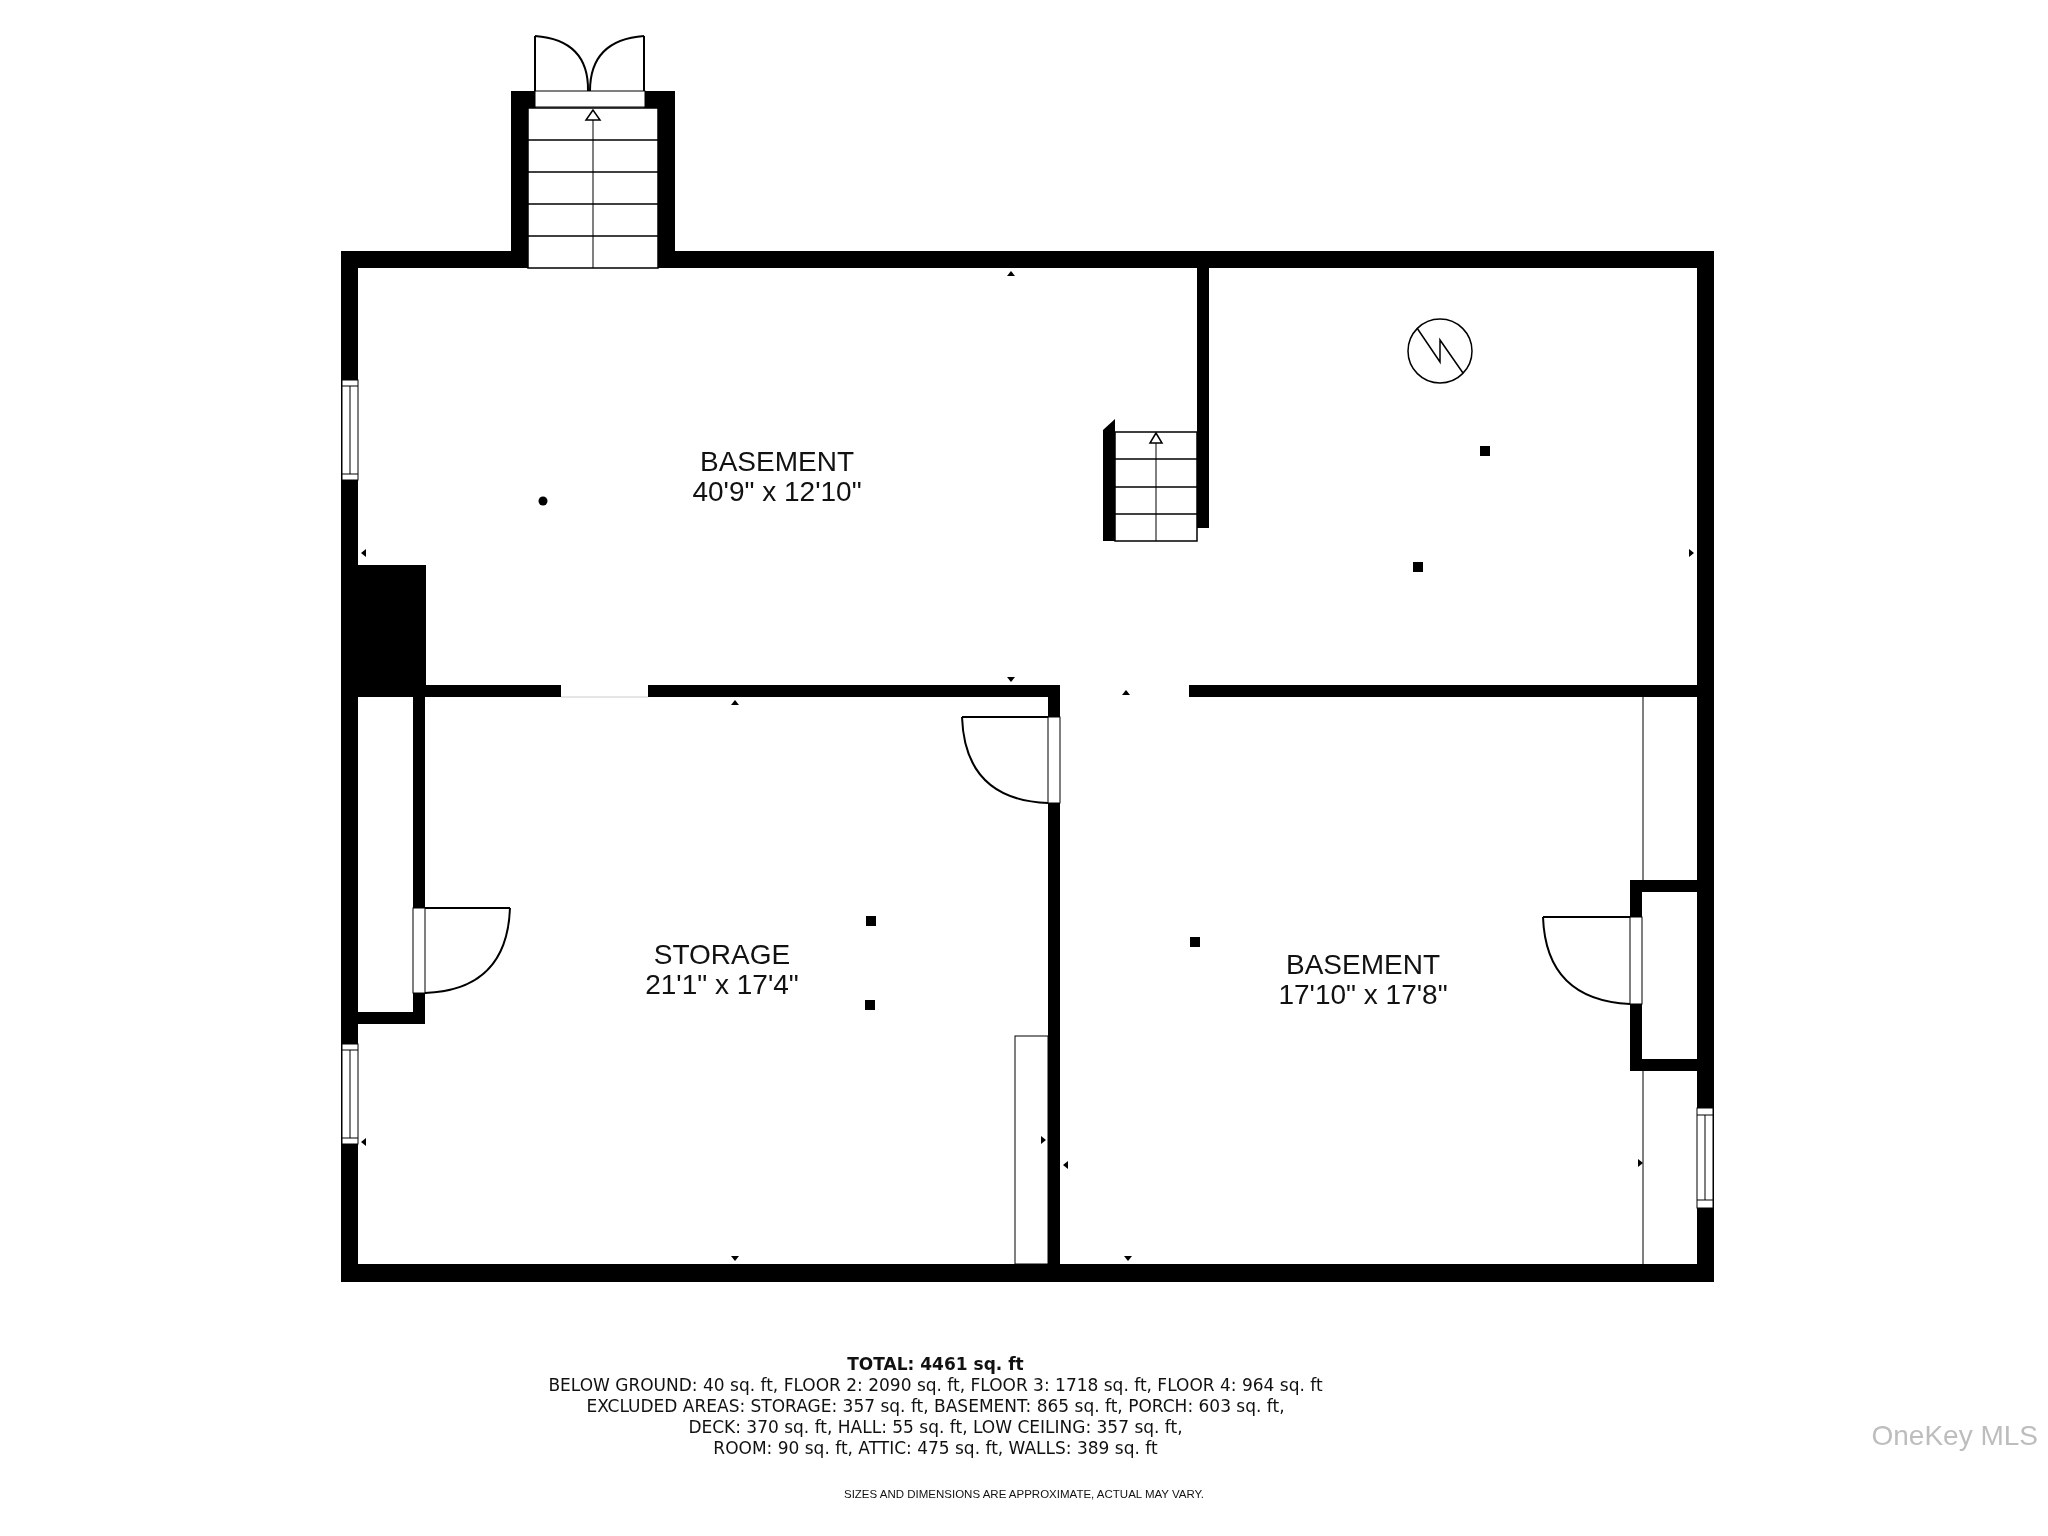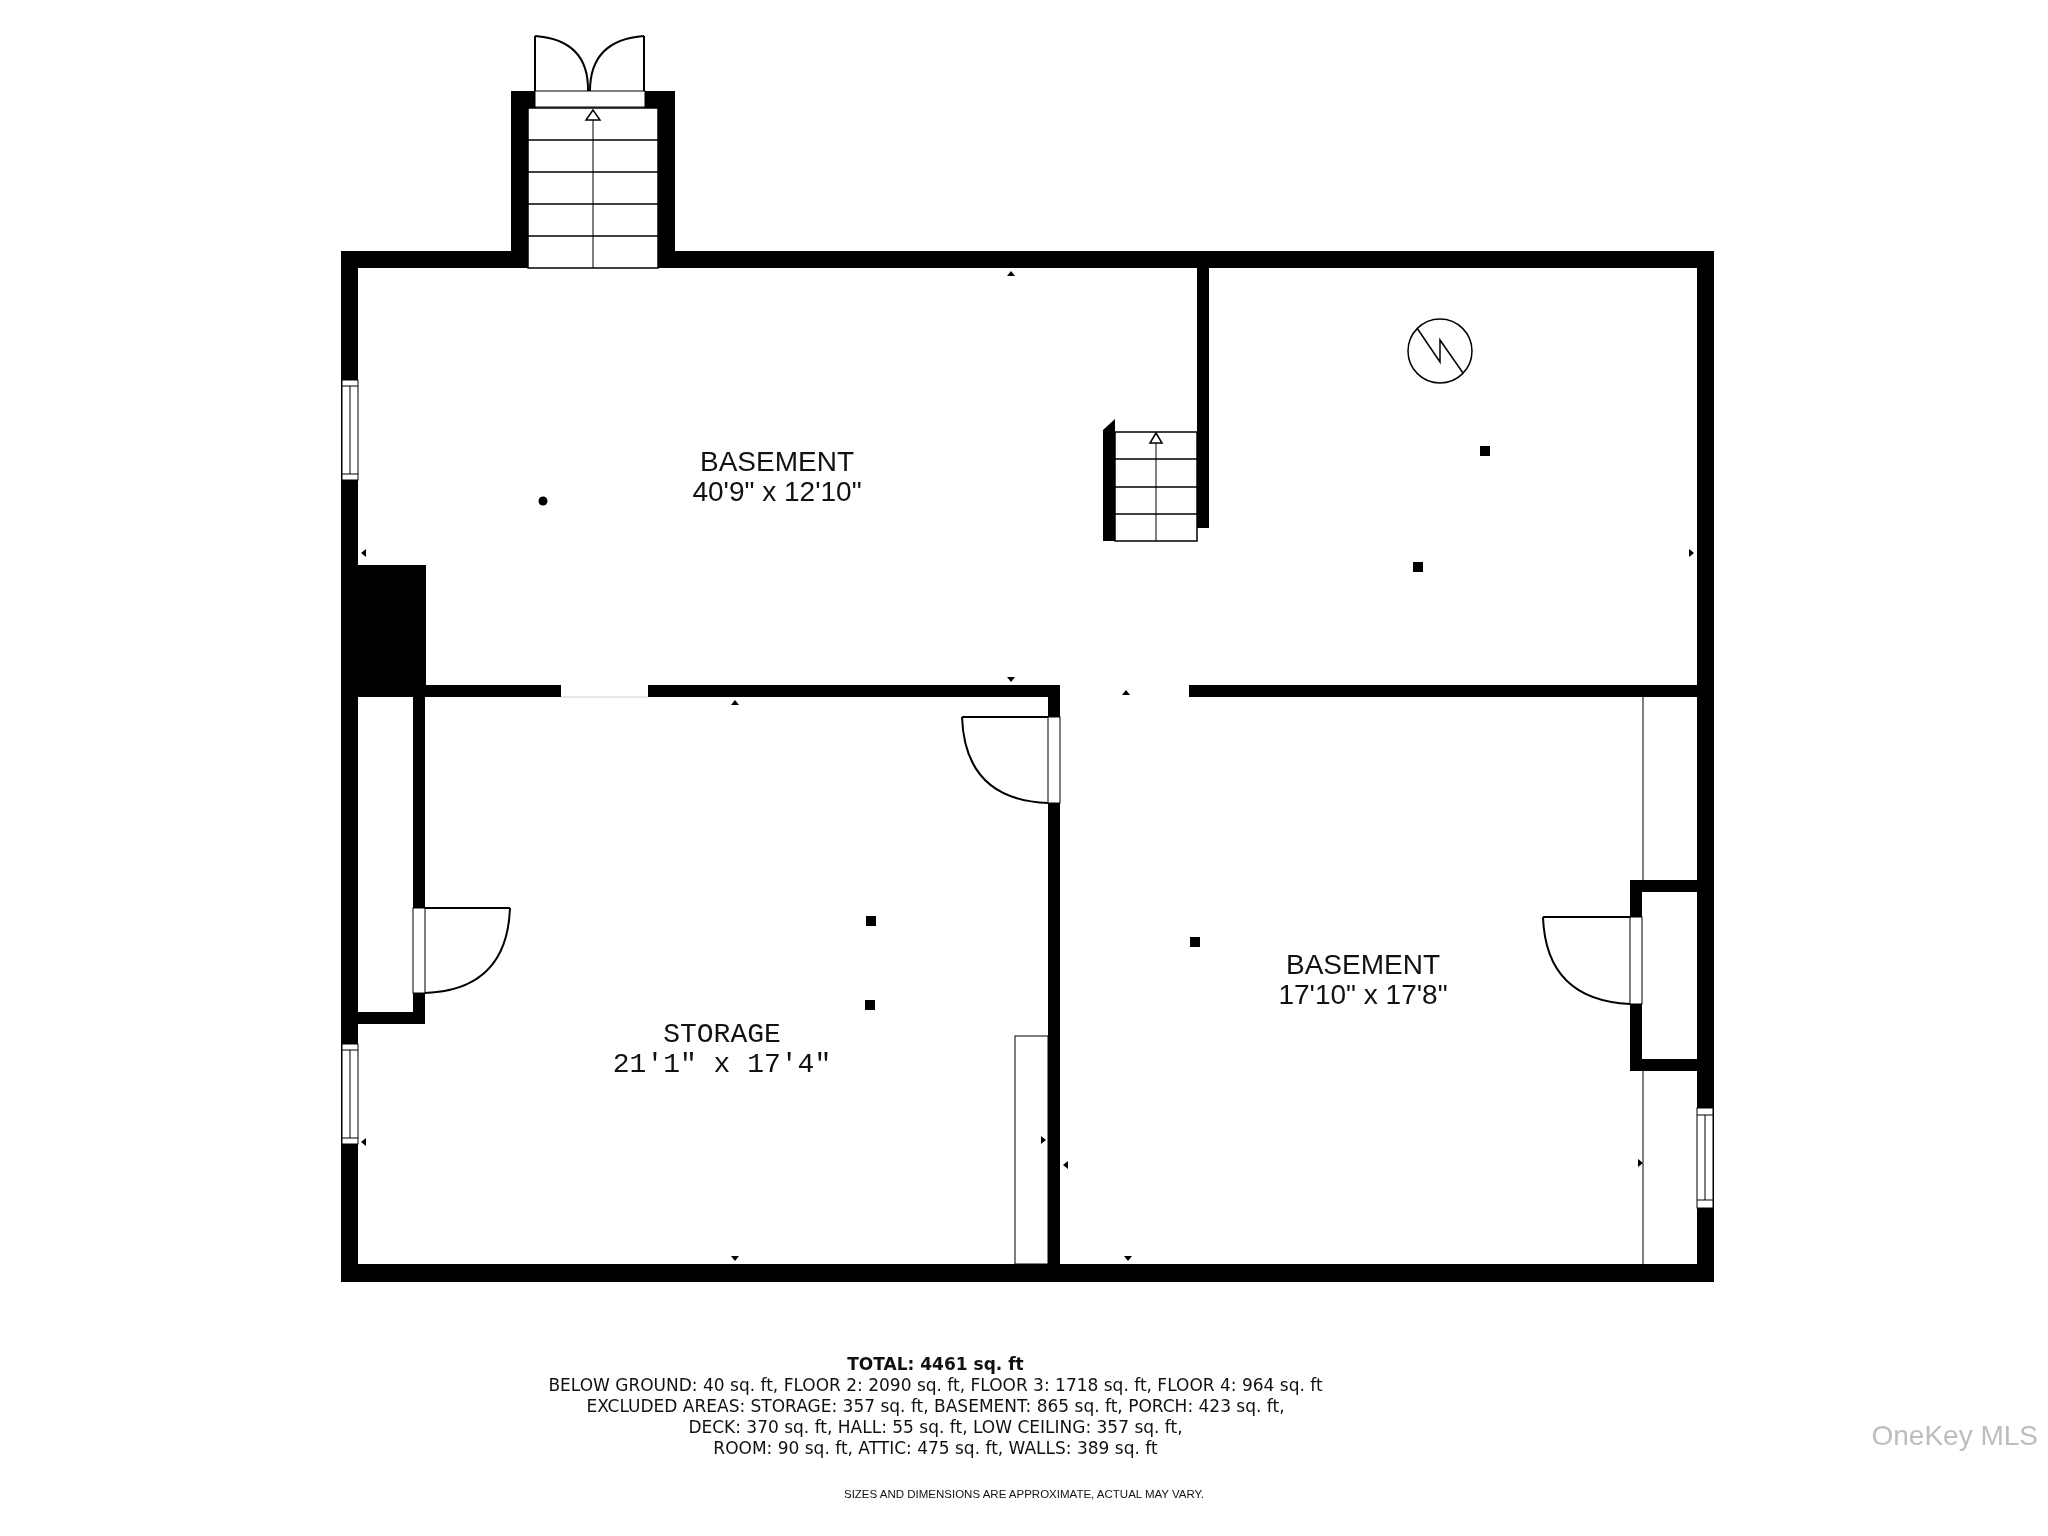--- a/index.html
+++ b/index.html
@@ -152,33 +152,33 @@
     <polygon points="1063,1165 1068,1161 1068,1169"></polygon>
     <polygon points="1643,1163 1638,1159 1638,1167"></polygon>
   </g>
 </svg>
 
 <div class="room-label" style="left:777px; top:447px;">
   <div>BASEMENT</div>
   <div>40'9" x 12'10"</div>
 </div>
 
-<div class="room-label" style="left:722px; top:1020px;font-family:Liberation Mono, monospace;">
+<div class="room-label" style="left:722px; top:940px;">
   <div>STORAGE</div>
   <div>21'1" x 17'4"</div>
 </div>
 
 <div class="room-label" style="left:1363px; top:950px;">
   <div>BASEMENT</div>
   <div>17'10" x 17'8"</div>
 </div>
 
 <div class="summary" style="top:1354px;">
   <div class="total">TOTAL: 4461 sq. ft</div>
   <div class="line">BELOW GROUND: 40 sq. ft, FLOOR 2: 2090 sq. ft, FLOOR 3: 1718 sq. ft, FLOOR 4: 964 sq. ft</div>
-  <div class="line">EXCLUDED AREAS: STORAGE: 357 sq. ft, BASEMENT: 865 sq. ft, PORCH: 423 sq. ft,</div>
+  <div class="line">EXCLUDED AREAS: STORAGE: 357 sq. ft, BASEMENT: 865 sq. ft, PORCH: 603 sq. ft,</div>
   <div class="line">DECK: 370 sq. ft, HALL: 55 sq. ft, LOW CEILING: 357 sq. ft,</div>
   <div class="line">ROOM: 90 sq. ft, ATTIC: 475 sq. ft, WALLS: 389 sq. ft</div>
 </div>
 
 <div class="disclaimer">SIZES AND DIMENSIONS ARE APPROXIMATE, ACTUAL MAY VARY.</div>
 
 <div class="watermark">OneKey MLS</div>
 
 </body></html>

